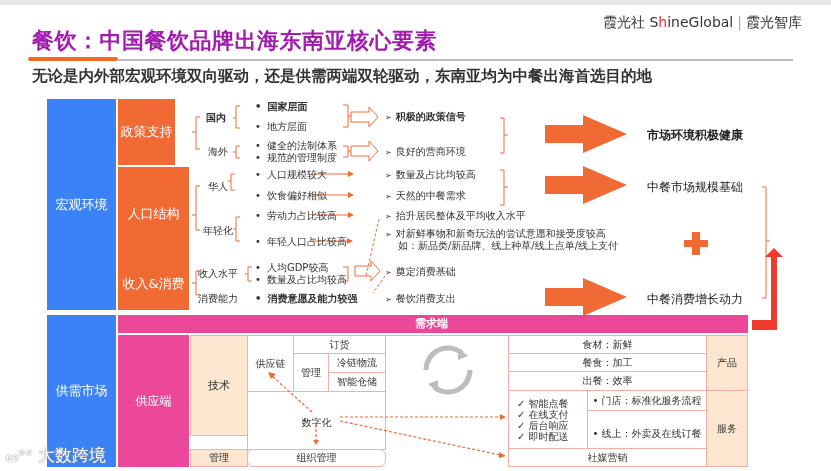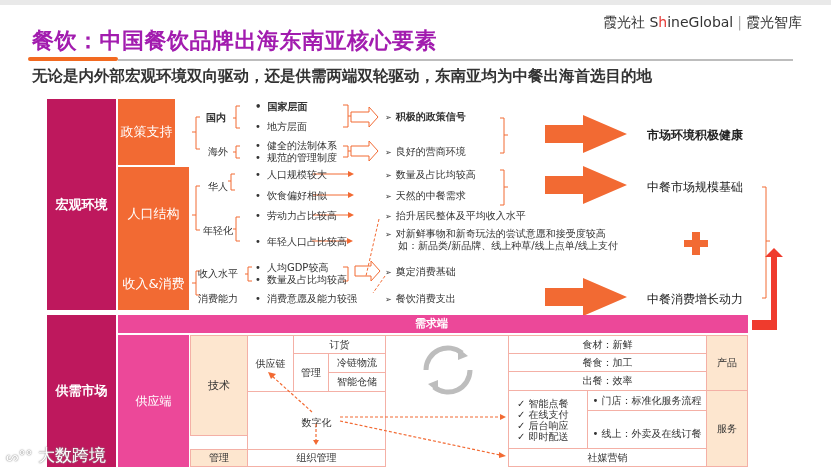--- a/index.html
+++ b/index.html
@@ -7,21 +7,21 @@
   body { font-family: "DejaVu Sans", "Liberation Sans", sans-serif; color: #333; position: relative; }
   .abs { position: absolute; }
   .top-border { left:0; top:0; width:831px; height:5px; background:#e9e9e9; }
   .title { left:32px; top:26px; font-size:22px; font-weight:bold; color:#a21caf; letter-spacing:0.5px; white-space:nowrap; }
   .title-underline { left:28px; top:57px; width:90px; height:4px; background:#f26a21; border-radius:2px; }
   .title-rule { left:118px; top:59px; width:675px; height:1.5px; background:#bdbdbd; }
   .brand { left:603px; top:14px; font-size:14px; color:#333; white-space:nowrap; }
   .brand .hi { color:#e53935; }
   .brand .sep { color:#aaa; margin:0 4px; }
   .subtitle { left:32px; top:66px; font-size:15.5px; font-weight:bold; color:#333; white-space:nowrap; }
-  .gray-col { background:#be185d; color:#fff; font-size:13px; display:flex; align-items:center; justify-content:center;font-weight:bold; }
+  .gray-col { background:#3b82f6; color:#fff; font-size:13px; display:flex; align-items:center; justify-content:center; }
   .org-box { background:#f26a33; color:#fff; font-size:13px; display:flex; align-items:center; justify-content:center; }
   .txt { font-size:10px; color:#333; white-space:nowrap; line-height:12px; }
   .txt.b { font-weight:bold; }
   .big-result { font-size:12px; color:#222; white-space:nowrap; }
   .big-result.b { font-weight:bold; }
   .bullet::before { content:"•"; margin-right:6px; }
   .chev::before { content:"➢"; margin-right:4px; font-size:8px; color:#333; }
   .red-bar { background:#ec4899; }
   .tbl-cell { position:absolute; border:1px solid #f4b0a6; font-size:10px; color:#333; display:flex; align-items:center; justify-content:center; text-align:center; background:#fff; }
   .peach { background:#fde6cf; }
@@ -118,21 +118,21 @@
 <div class="abs txt bullet" style="left:255px;top:169px;">人口规模较大</div>
 <div class="abs txt bullet" style="left:255px;top:190px;">饮食偏好相似</div>
 <div class="abs txt" style="left:203px;top:225px;">年轻化</div>
 <div class="abs txt bullet" style="left:255px;top:210px;">劳动力占比较高</div>
 <div class="abs txt bullet" style="left:255px;top:236px;">年轻人口占比较高</div>
 
 <div class="abs txt" style="left:198px;top:268px;">收入水平</div>
 <div class="abs txt bullet" style="left:255px;top:262px;">人均GDP较高</div>
 <div class="abs txt bullet" style="left:255px;top:274px;">数量及占比均较高</div>
 <div class="abs txt" style="left:198px;top:293px;">消费能力</div>
-<div class="abs txt bullet" style="left:255px;top:293px;">消费意愿及能力较强</div>
+<div class="abs txt bullet" style="left:255px;top:293px;font-weight:bold;">消费意愿及能力较强</div>
 
 <div class="abs txt b chev" style="left:385px;top:111px;">积极的政策信号</div>
 <div class="abs txt chev" style="left:385px;top:146px;">良好的营商环境</div>
 <div class="abs txt chev" style="left:385px;top:169px;">数量及占比均较高</div>
 <div class="abs txt chev" style="left:385px;top:190px;">天然的中餐需求</div>
 <div class="abs txt chev" style="left:385px;top:210px;">抬升居民整体及平均收入水平</div>
 <div class="abs txt chev" style="left:385px;top:228px;">对新鲜事物和新奇玩法的尝试意愿和接受度较高</div>
 <div class="abs txt" style="left:398px;top:240px;">如：新品类/新品牌、线上种草/线上点单/线上支付</div>
 <div class="abs txt chev" style="left:385px;top:266px;">奠定消费基础</div>
 <div class="abs txt chev" style="left:385px;top:293px;">餐饮消费支出</div>
@@ -151,21 +151,21 @@
 <div class="tbl-cell" style="left:247px;top:335px;width:47px;height:57px;">供应链</div>
 <div class="tbl-cell" style="left:293px;top:335px;width:53px;height:19px;left:293px;width:93px;">
     <span>订货</span>
   </div>
 <div class="tbl-cell" style="left:293px;top:353px;width:36px;height:39px;">管理</div>
 <div class="tbl-cell" style="left:328px;top:353px;width:58px;height:20px;">冷链物流</div>
 <div class="tbl-cell" style="left:328px;top:372px;width:58px;height:20px;">智能仓储</div>
 <div class="tbl-cell" style="left:247px;top:391px;width:139px;height:59px;align-items:center;padding-top:4px;">
     <span style="margin-top:0;">数字化</span>
   </div>
-<div class="tbl-cell" style="left:247px;top:449px;width:139px;height:18px;">组织管理</div>
+<div class="tbl-cell" style="left:247px;top:449px;width:139px;height:18px;border-radius:6px;">组织管理</div>
 
 <div class="abs" style="left:386px;top:335px;width:124px;height:132px;border-top:1px solid #f4b0a6;background:#fff;"></div>
 <svg class="abs" style="left:418px;top:340px;width:60px;height:60px;">
   <path d="M8,30 A22,22 0 0 1 44,13" stroke="#bdbdbd" stroke-width="5" fill="none"></path>
   <polygon points="40,8 50,16 40,20" fill="#bdbdbd"></polygon>
   <path d="M52,30 A22,22 0 0 1 16,47" stroke="#bdbdbd" stroke-width="5" fill="none"></path>
   <polygon points="20,52 10,44 20,40" fill="#bdbdbd"></polygon>
 </svg>
 
 <div class="tbl-cell" style="left:508px;top:335px;width:199px;height:19px;">食材：新鲜</div>

